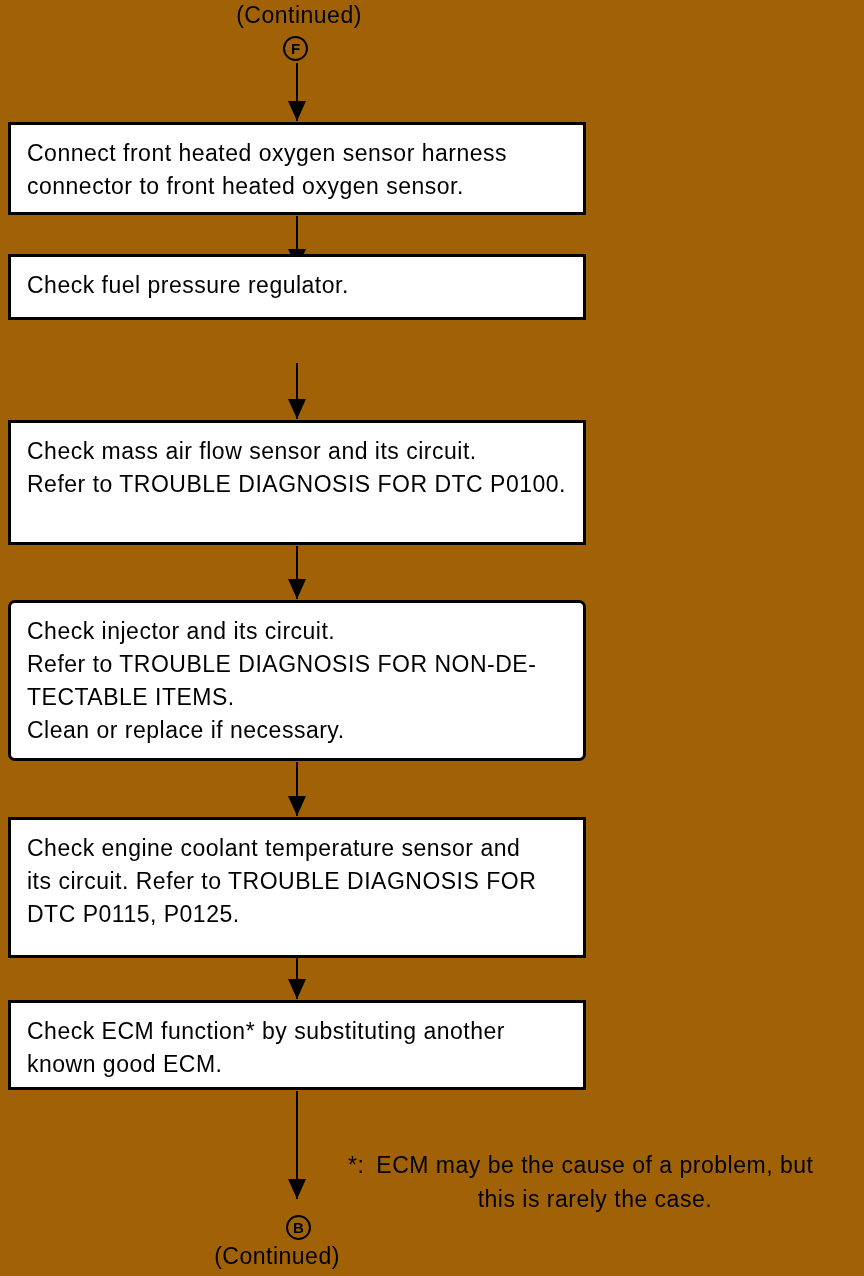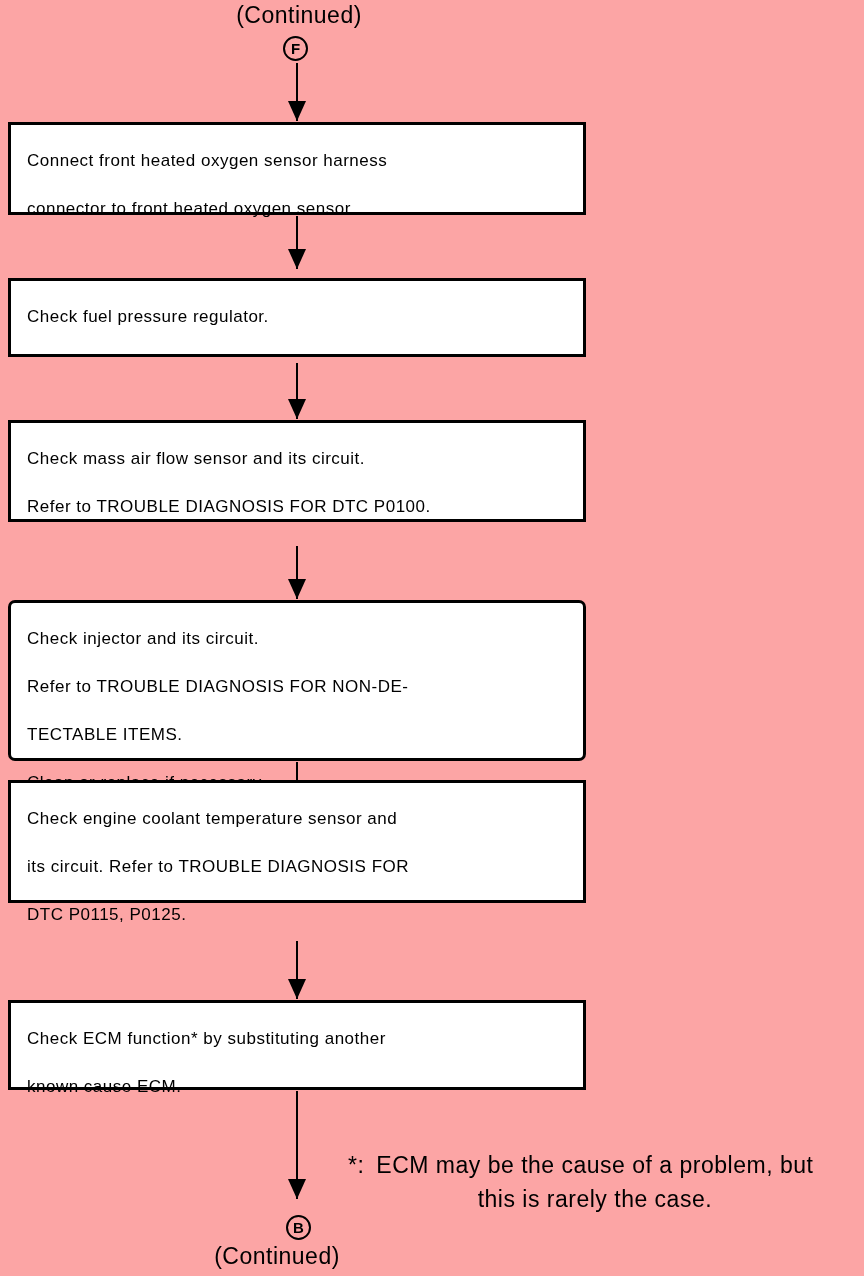--- a/index.html
+++ b/index.html
@@ -4,21 +4,21 @@
 <style>
   html, body {
     margin: 0;
     padding: 0;
     background: #ffffff;
   }
   .page {
     position: relative;
     width: 864px;
     height: 1276px;
-    background: #fca5a5;
+    background: #a16207;
     font-family: "Liberation Sans", sans-serif;
     color: #000000;
     overflow: hidden;
   }
   .center-label {
     position: absolute;
     transform: translateX(-50%);
     font-size: 23px;
     letter-spacing: 0.5px;
     white-space: nowrap;
@@ -40,22 +40,22 @@
     position: absolute;
     left: 8px;
     width: 578px;
     border: 3px solid #000;
     box-sizing: border-box;
     background: #ffffff;
     padding: 12px 14px 0 16px;
   }
   .step-text {
     display: block;
-    font-size: 17px;
-    line-height: 48px;
+    font-size: 23px;
+    line-height: 33px;
     letter-spacing: 0.5px;
     white-space: pre-line;
   }
   .arrow {
     position: absolute;
     left: 296px;
     width: 2px;
     background: #000;
   }
   .arrow::after {
@@ -106,45 +106,45 @@
   <div class="arrow" style="top:546px; height:53px;"></div>
   <div class="arrow" style="top:762px; height:54px;"></div>
   <div class="arrow" style="top:941px; height:58px;"></div>
   <div class="arrow" style="top:1091px; height:108px;"></div>
 
   <div class="step-box" style="top:122px; height:93px;">
     <span class="step-text">Connect front heated oxygen sensor harness
 connector to front heated oxygen sensor.</span>
   </div>
 
-  <div class="step-box" style="top:278px; height:79px;">
+  <div class="step-box" style="top:254px; height:66px;">
     <span class="step-text">Check fuel pressure regulator.</span>
   </div>
 
-  <div class="step-box" style="top:420px; height:102px;">
+  <div class="step-box" style="top:420px; height:125px;">
     <span class="step-text">Check mass air flow sensor and its circuit.
 Refer to TROUBLE DIAGNOSIS FOR DTC P0100.</span>
   </div>
 
   <div class="step-box" style="top:600px; height:161px;border-radius:7px;">
     <span class="step-text">Check injector and its circuit.
 Refer to TROUBLE DIAGNOSIS FOR NON-DE-
 TECTABLE ITEMS.
 Clean or replace if necessary.</span>
   </div>
 
-  <div class="step-box" style="top:780px; height:123px;">
+  <div class="step-box" style="top:817px; height:141px;">
     <span class="step-text">Check engine coolant temperature sensor and
 its circuit. Refer to TROUBLE DIAGNOSIS FOR
 DTC P0115, P0125.</span>
   </div>
 
   <div class="step-box" style="top:1000px; height:90px;">
     <span class="step-text">Check ECM function* by substituting another
-known cause ECM.</span>
+known good ECM.</span>
   </div>
 
   <div class="footnote">
     <span class="marker">*:</span>
     <span class="note-text">ECM may be the cause of a problem, but
 this is rarely the case.</span>
   </div>
 
   <div class="connector-circle" style="left:286px; top:1215px;">
     <span>B</span>

